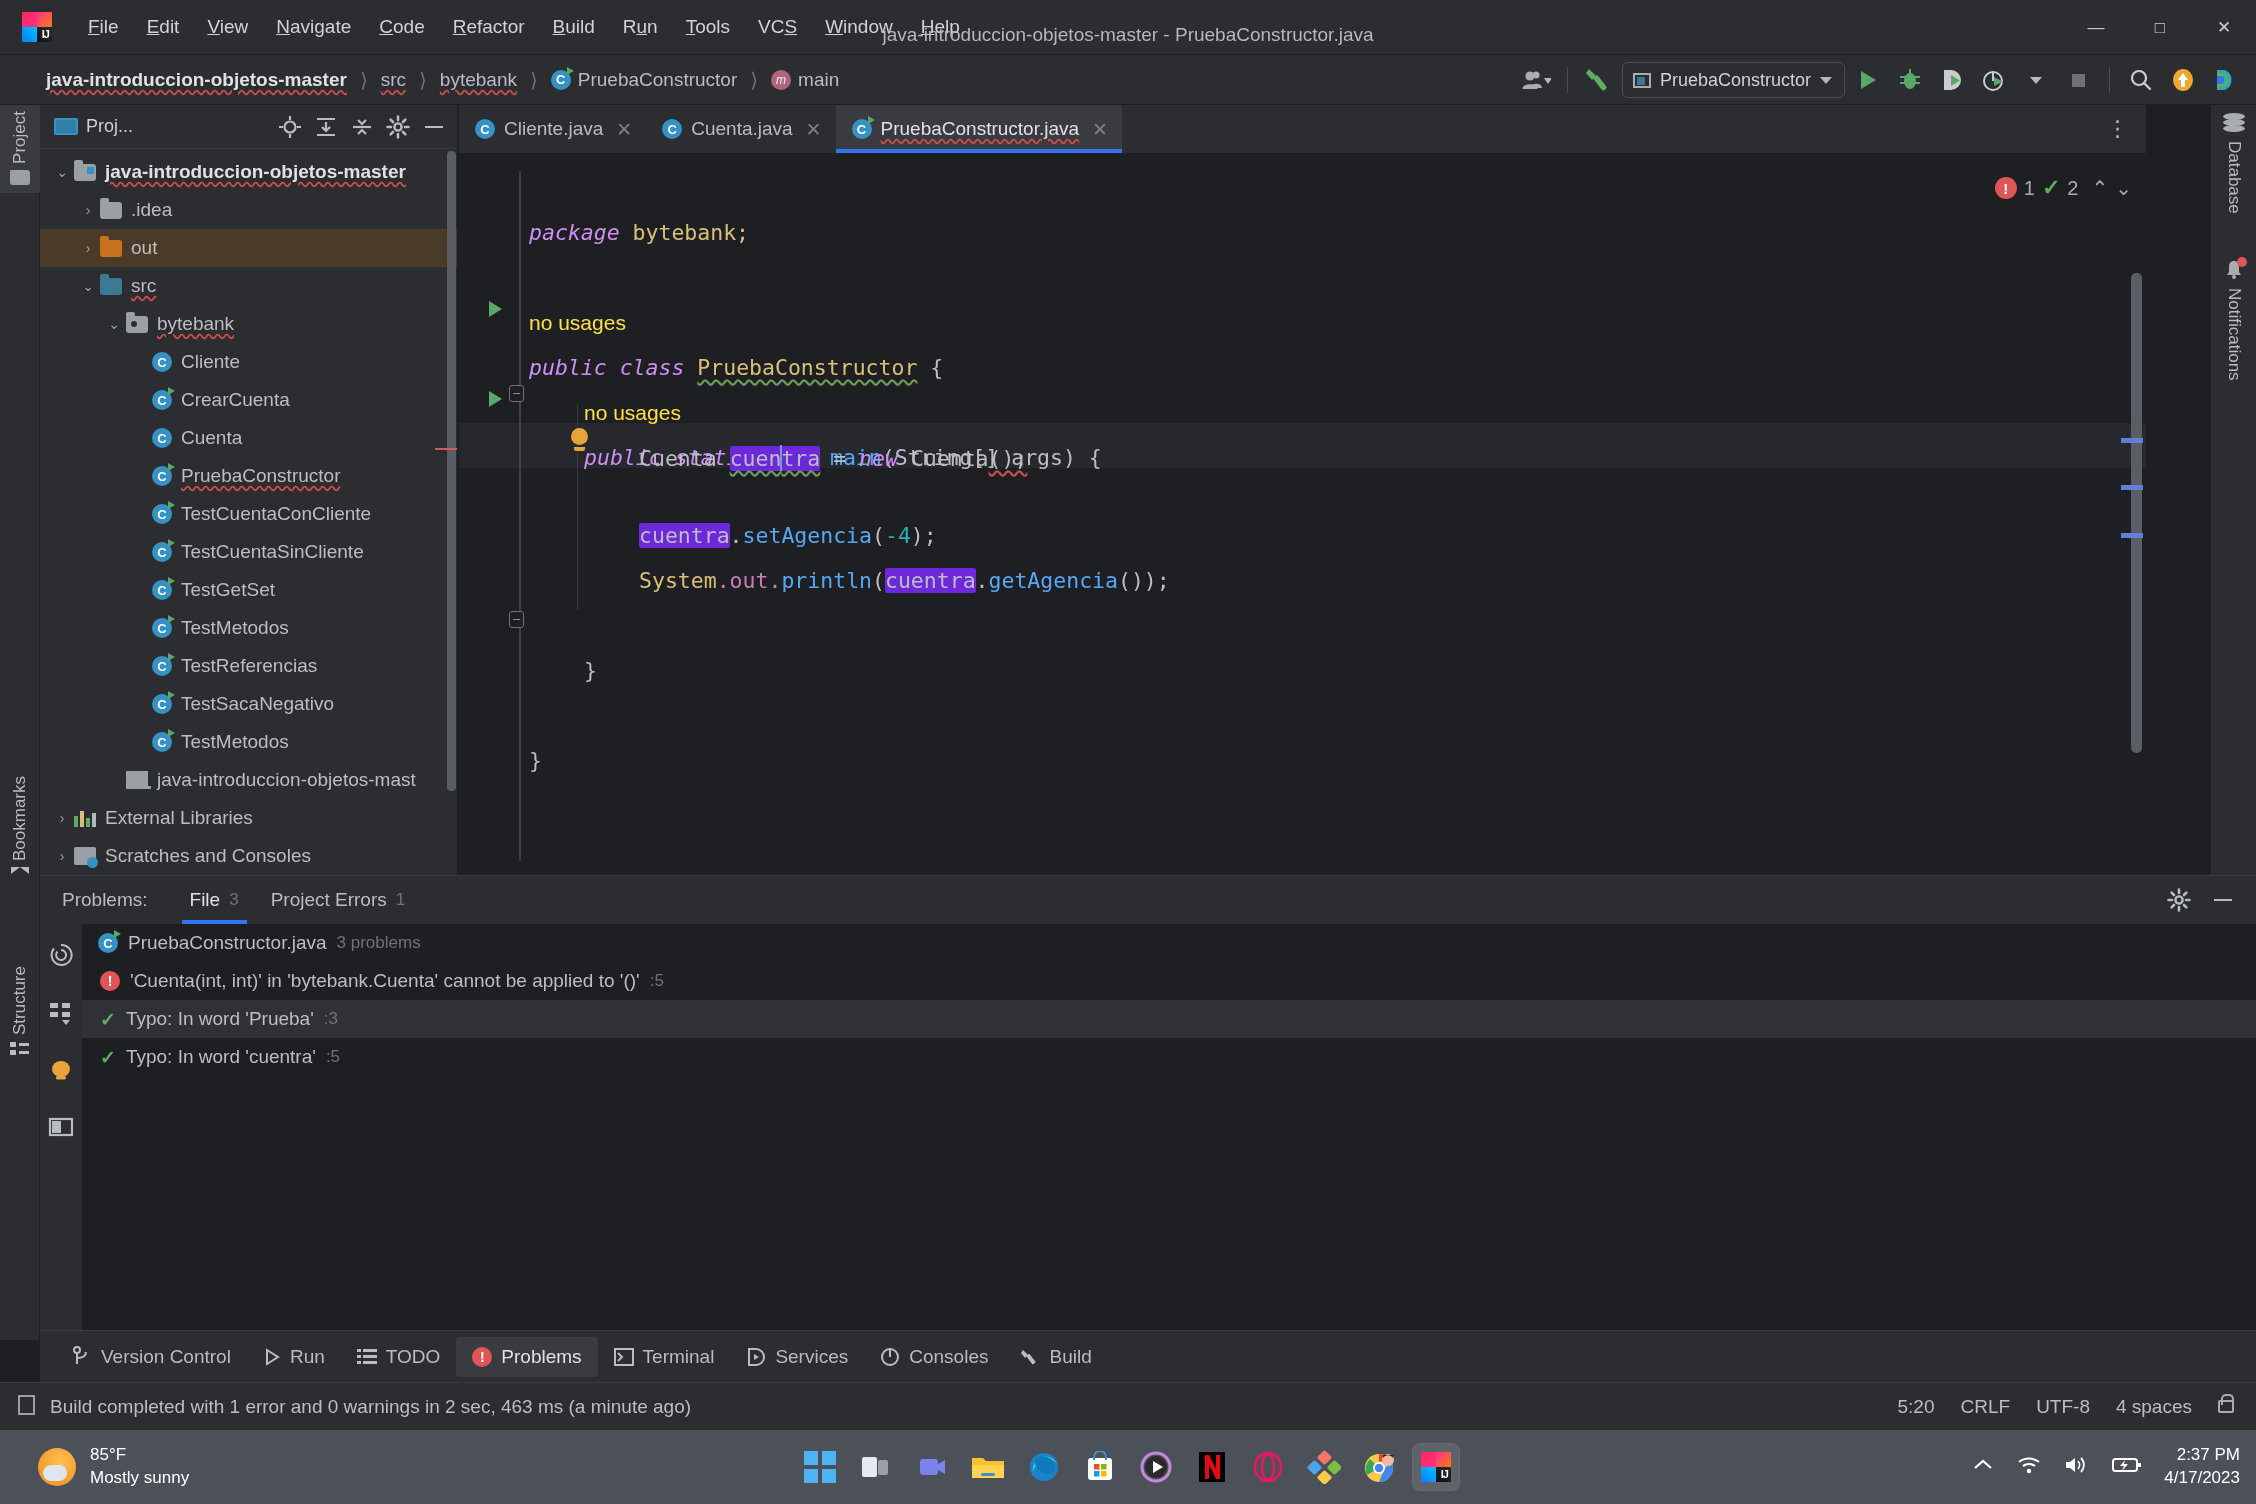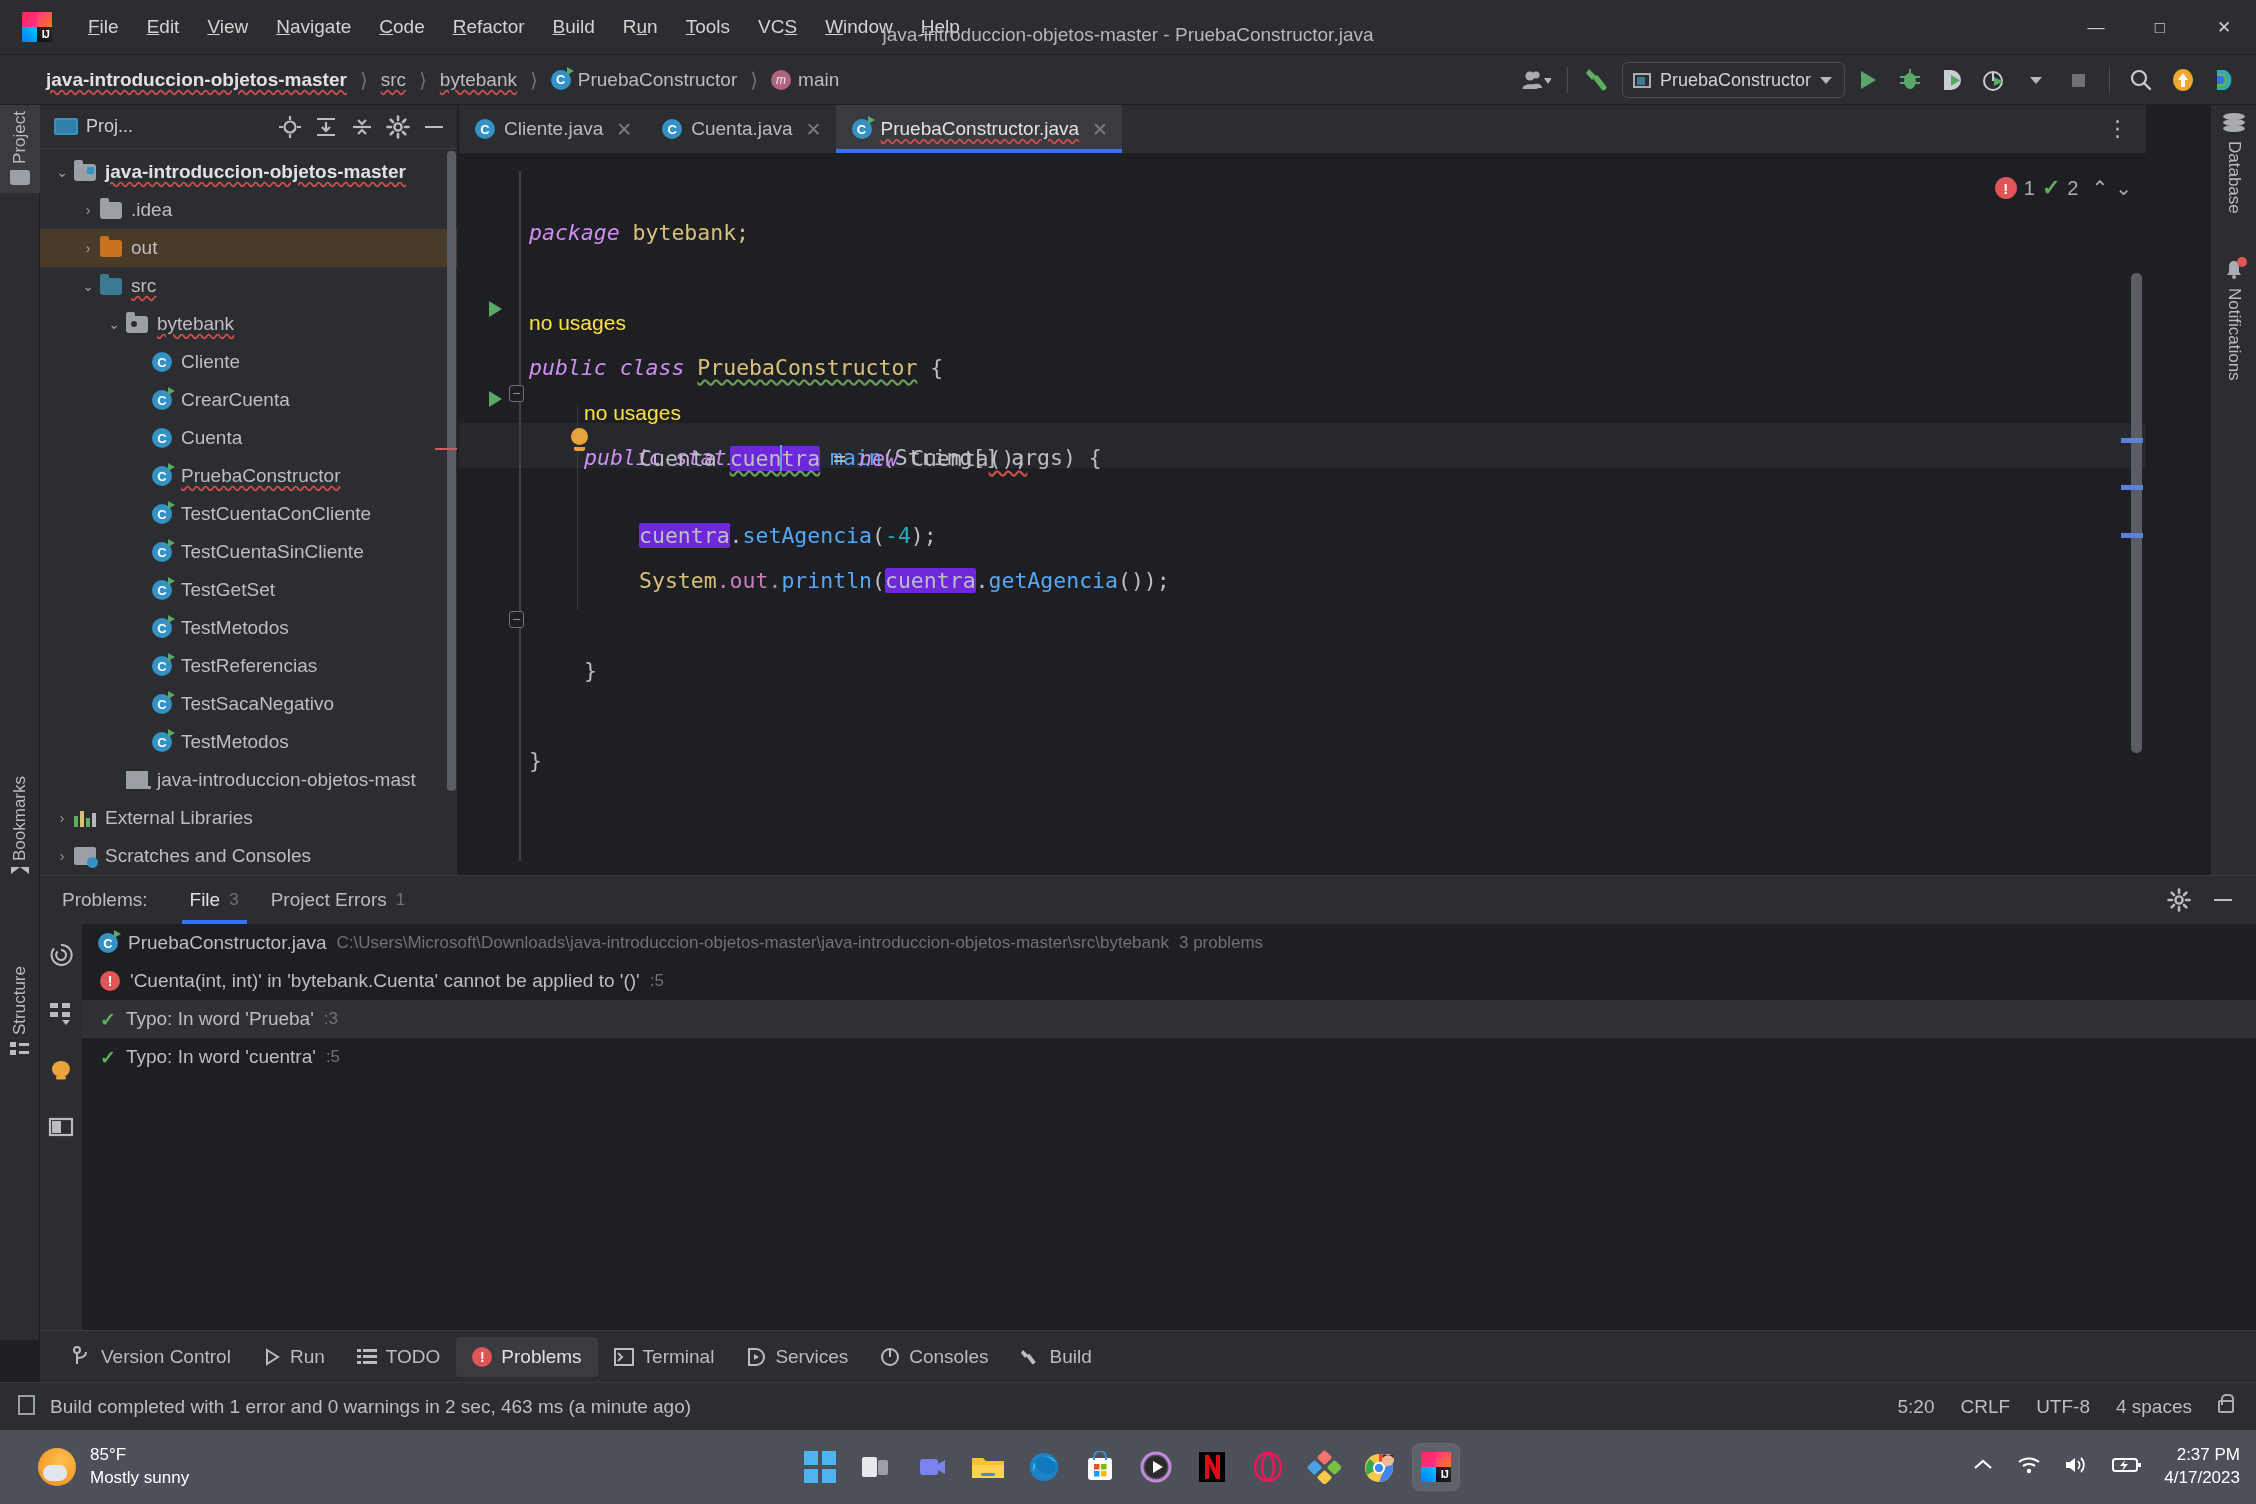--- a/index.html
+++ b/index.html
@@ -899,21 +899,20 @@
           <rect x="2" y="3" width="22" height="16" fill="none" stroke="#b9bcc0" stroke-width="2.2"></rect>
           <rect x="4" y="5" width="9" height="12" fill="#b9bcc0"></rect>
         </svg>
       </div>
     </div>
 
     <div class="prob-list">
       <div class="prow file">
         <span class="cls-icon run">C</span>
         <span class="fname">PruebaConstructor.java</span>
-        <span class="path">C:\Users\Microsoft\Downloads\java-introduccion-objetos-master\java-introduccion-objetos-master\src\bytebank</span>
         <span class="path">3 problems</span>
       </div>
       <div class="prow">
         <span class="err-ico">!</span>
         <span>'Cuenta(int, int)' in 'bytebank.Cuenta' cannot be applied to '()'</span>
         <span class="loc">:5</span>
       </div>
       <div class="prow sel">
         <span class="typo-ico">✓</span>
         <span>Typo: In word 'Prueba'</span>

